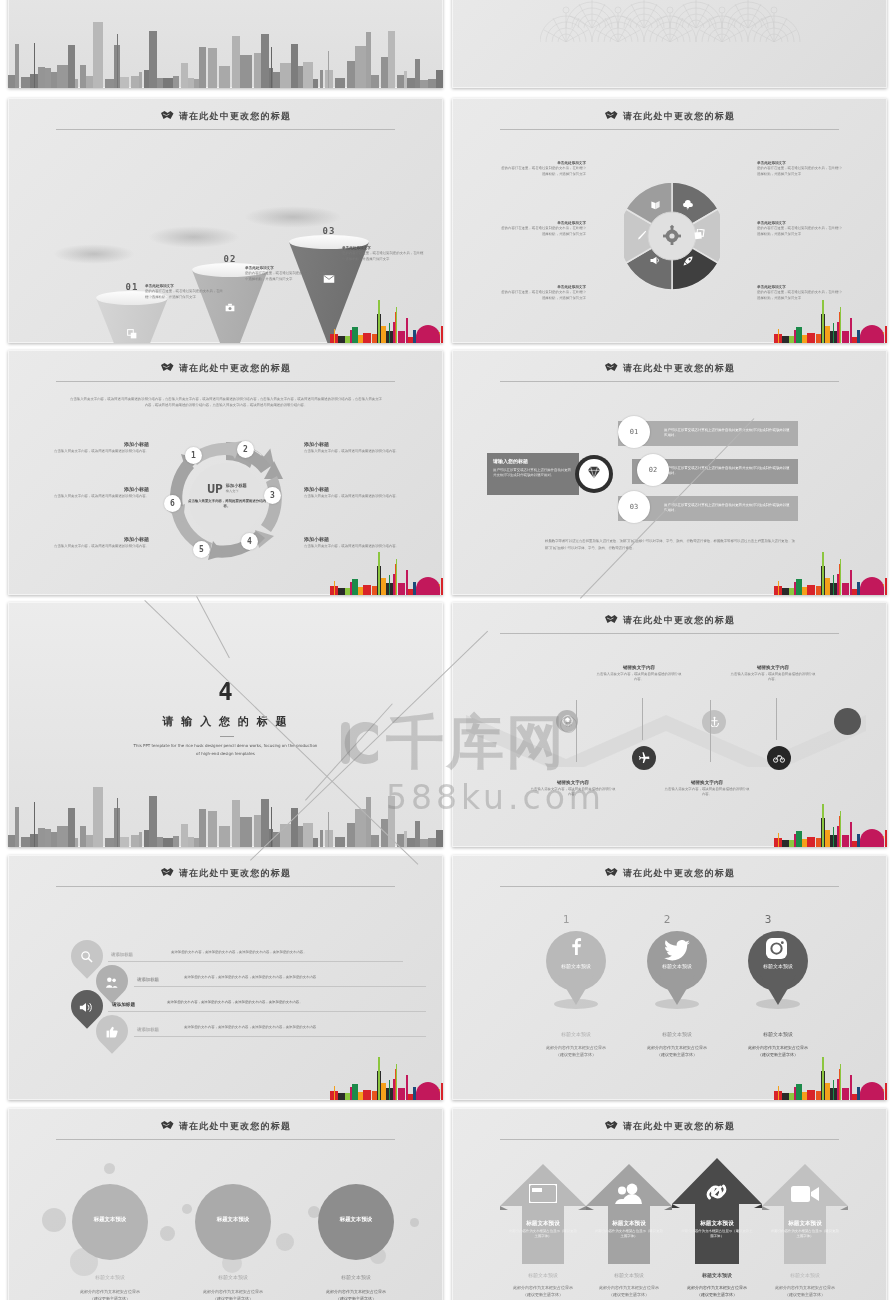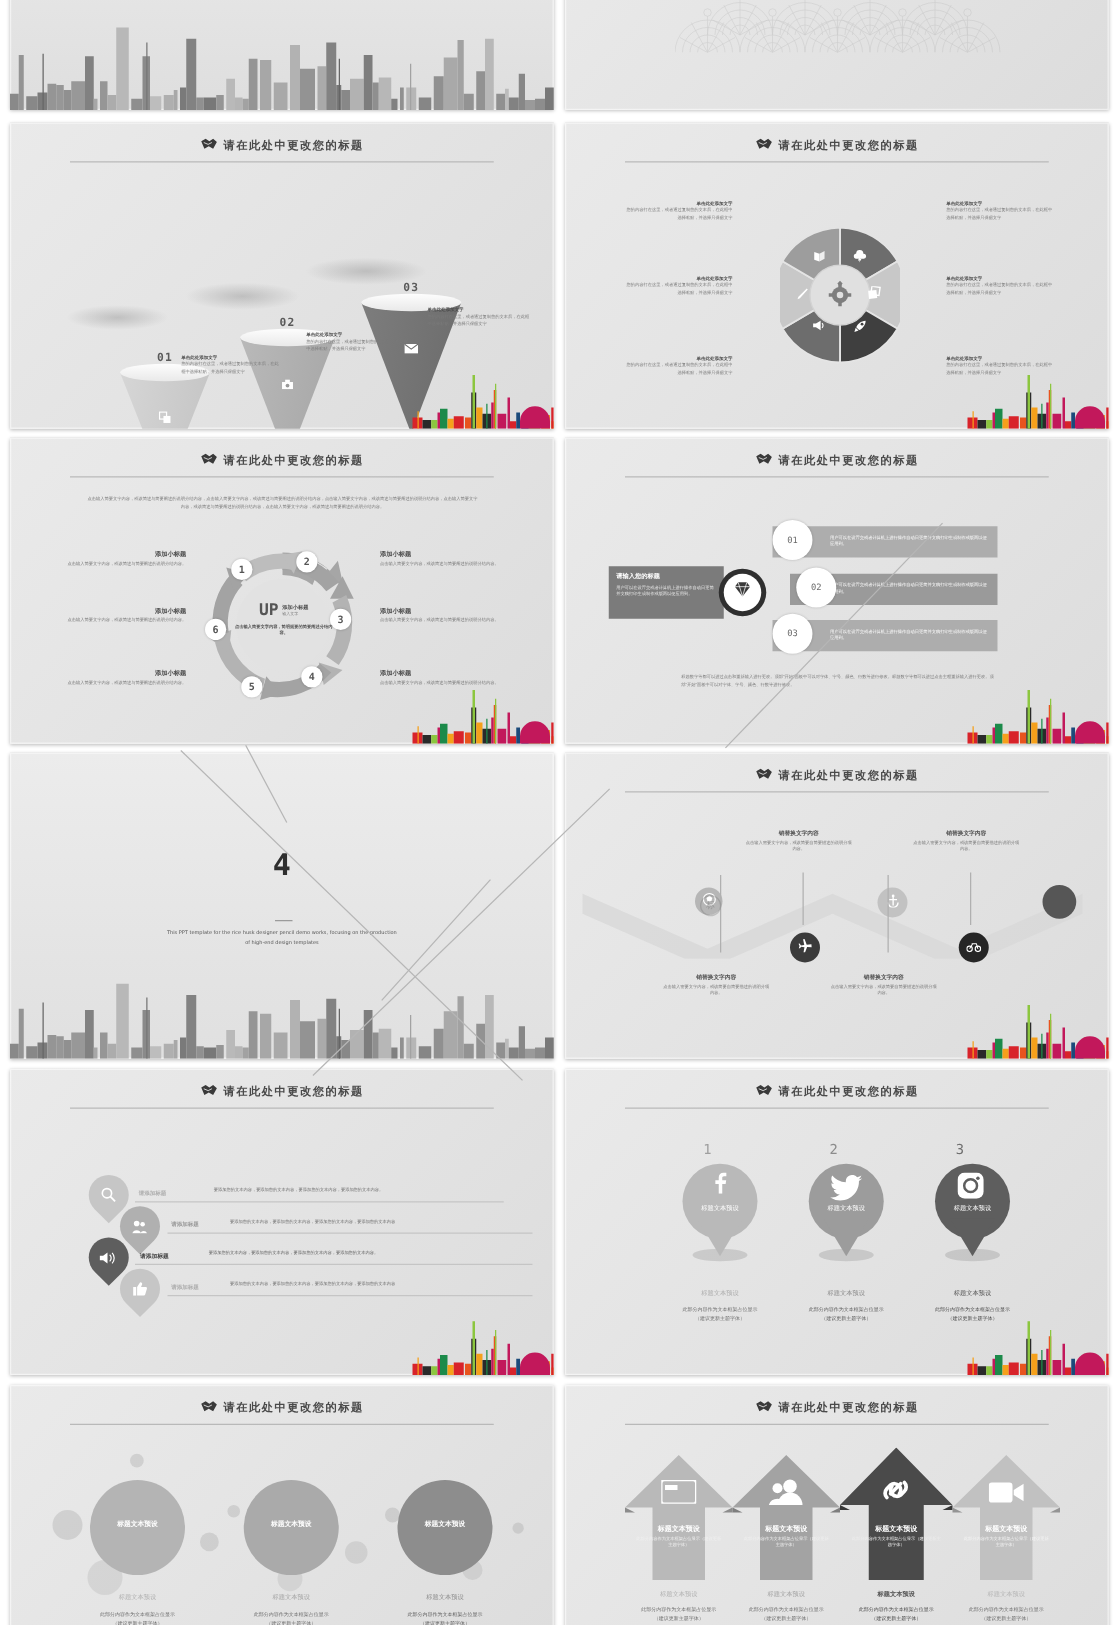--- a/index.html
+++ b/index.html
@@ -618,20 +618,21 @@
         <i style="left: 93.2889px; width: 8.70911px; height: 17.3403px; background: rgb(140, 198, 63);"></i>
         <i style="left: 102.998px; width: 6.66871px; height: 11.1364px; background: rgb(245, 160, 27);"></i>
         <i style="left: 110.667px; width: 2.23015px; height: 6.10022px; background: rgb(245, 160, 27);"></i>
         <i style="left: 111.282px; width: 1.5px; height: 16.7049px; background: rgb(216, 35, 42);"></i>
         <i style="left: 86px; width: 24px; height: 18px; background: rgb(194, 24, 91); border-radius: 24px 24px 0px 0px;"></i>
       </div>
 </div>
 
 <div class="slide" style="left:8px;top:602px;width:435px;height:245px;background:linear-gradient(180deg,#ececec,#e0e0e0);">
   <div style="position:absolute;left:0;right:0;top:76px;text-align:center;font-size:24px;font-weight:bold;color:#2e2e2e;font-family:'DejaVu Sans Mono',monospace;">4</div>
+  <div style="position:absolute;left:0;right:0;top:112px;text-align:center;font-size:11px;font-weight:bold;color:#333;letter-spacing:2px;font-family:'DejaVu Sans',sans-serif;">请 输 入 您 的 标 题</div>
   <div style="position:absolute;left:212px;top:134px;width:14px;height:1px;background:#9b9b9b;"></div>
   <div class="txt" style="position:absolute;left:100px;top:140px;width:235px;text-align:center;font-size:4px;color:#555;line-height:1.9;">
     <div>This PPT template for the rice husk designer pencil demo works, focusing on the production</div>
     <div>of high-end design templates</div>
   </div>
   <div class="skyline" id="sky2" style="height:38%;">
         <i style="left: 0px; width: 7.41373px; height: 12.0149px; background: rgb(137, 137, 137);"></i>
         <i style="left: 7.41373px; width: 3.70702px; height: 40.1175px; background: rgb(148, 148, 148);"></i>
         <i style="left: 13.1208px; width: 8.91698px; height: 10.3672px; background: rgb(136, 136, 136);"></i>
         <i style="left: 22.0377px; width: 8.0436px; height: 13.323px; background: rgb(123, 123, 123);"></i>
@@ -1141,15 +1142,27 @@
     <div>（建议更新主题字体）</div>
   </div>
 </div>
 
 <div class="diag" style="left:580px;top:598px;width:250px;transform:rotate(-46deg);"></div>
 <div class="diag" style="left:145px;top:600px;width:380px;transform:rotate(44deg);"></div>
 <div class="diag" style="left:250px;top:860px;width:330px;transform:rotate(-44deg);"></div>
 <div class="diag" style="left:305px;top:800px;width:130px;transform:rotate(-48deg);"></div>
 <div class="diag" style="left:197px;top:596px;width:70px;transform:rotate(62deg);"></div>
 
+<div class="wm" style="left:340px;top:704px;">
+  <div style="display:flex;align-items:center;gap:6px;">
+    <span style="display:inline-block;width:40px;height:46px;position:relative;">
+      <svg width="40" height="46" viewBox="0 0 40 46">
+        <rect x="1" y="2" width="9" height="42" rx="4.5" fill="rgba(120,120,120,.32)"></rect>
+        <path d="M38 6 A21 21 0 1 0 38 40 L38 30 A12 12 0 1 1 38 16 Z" fill="rgba(120,120,120,.32)"></path>
+      </svg>
+    </span>
+    <span class="kcn">千库网</span>
+  </div>
+  <div class="ku" style="margin-top:-4px;margin-left:46px;">588ku.com</div>
+</div>
 <div style="position:absolute;left:560px;top:716px;width:15px;height:15px;border-radius:50%;border:1px solid rgba(120,120,120,.35);color:rgba(110,110,110,.45);font-size:7px;line-height:15px;text-align:center;font-family:'DejaVu Sans',sans-serif;">标</div>
 
 </div>
 
 </body></html>

